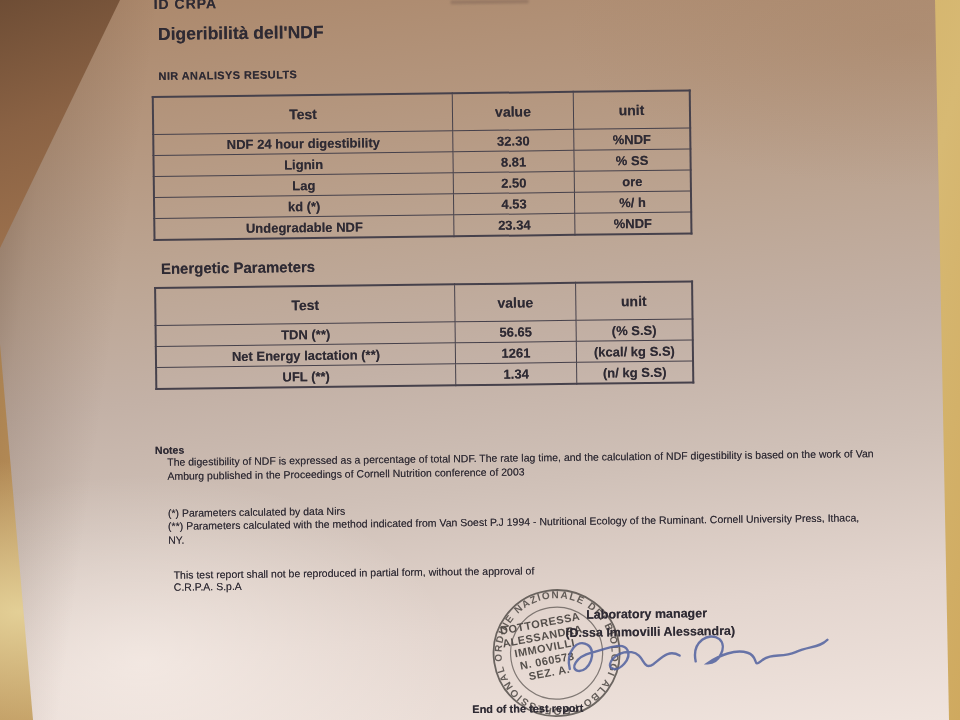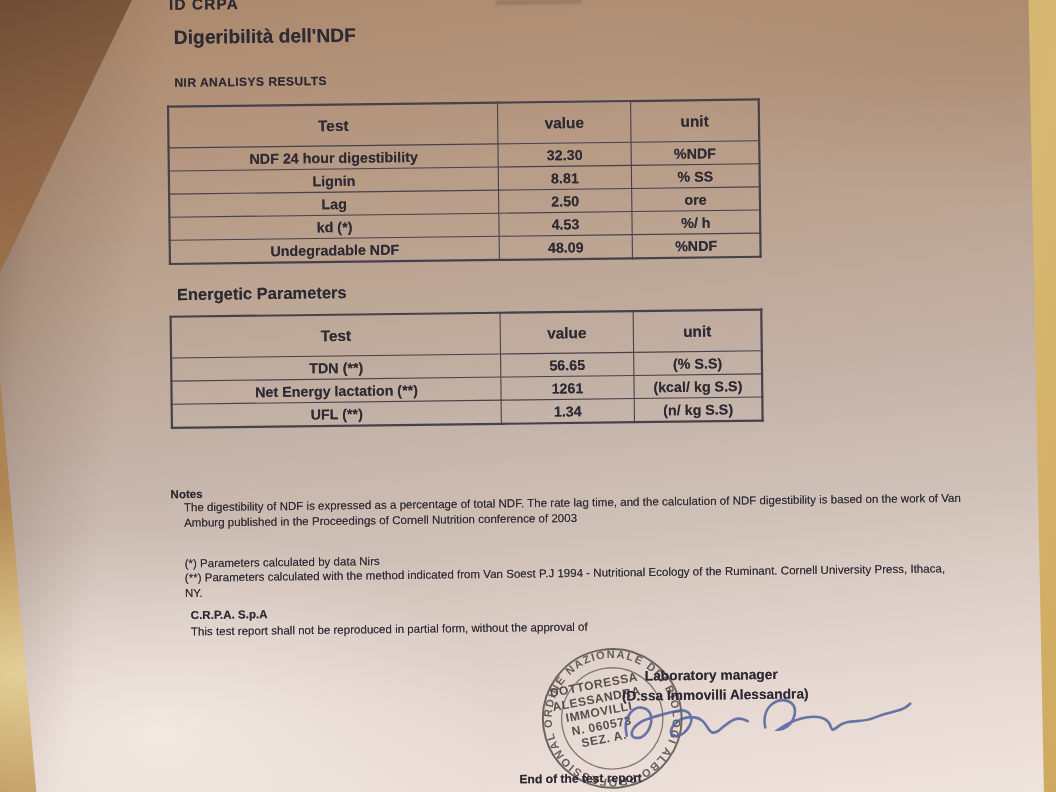--- a/index.html
+++ b/index.html
@@ -43,21 +43,21 @@
     text-shadow:0 0 .6px rgba(46,42,51,.65);}
   table.dt th{font-size:14px;font-weight:bold;height:34px;}
   table.dt td{font-size:13px;font-weight:bold;height:20px;padding:0 4px;}
   .c-test{width:296px;} .c-val{width:118px;} .c-unit{width:113px;margin-top:48px;}
 
   .notes-title{left:154px;top:440px;font-size:10.5px;font-weight:bold;}
   .notes-body{left:166px;top:452px;width:712px;font-size:10.5px;line-height:13.5px;}
   .fn1{left:166px;top:503px;font-size:10.5px;}
   .fn2{left:166px;top:516px;width:708px;font-size:10.5px;line-height:13.5px;}
   .disc1{left:171px;top:565px;font-size:10.5px;}
-  .disc2{left:171px;top:550px;font-size:10.5px;font-weight:bold;}
+  .disc2{left:171px;top:577px;font-size:10.5px;font-weight:normal;}
 
   .stamp{left:469px;top:570px;width:168px;height:168px;transform:rotate(-8deg);opacity:.82;}
   .stamp svg{position:absolute;inset:0;}
   .stamp-lines{position:absolute;left:14px;top:46px;width:118px;text-align:center;
     transform:rotate(-2deg);font-size:11px;font-weight:bold;line-height:12.5px;color:#35312e;
     letter-spacing:.5px;}
   .ringtext{font-size:10px;font-weight:bold;letter-spacing:1.4px;fill:#35312e;
     font-family:"Liberation Sans",sans-serif;}
 
   .role-label{left:583px;top:609px;font-size:12.5px;font-weight:bold;}
@@ -107,21 +107,21 @@
             <td>2.50</td>
             <td>ore</td>
           </tr>
           <tr>
             <td>kd (*)</td>
             <td>4.53</td>
             <td>%/ h</td>
           </tr>
           <tr>
             <td>Undegradable NDF</td>
-            <td>48.09</td>
+            <td>23.34</td>
             <td>%NDF</td>
           </tr>
         </tbody>
       </table>
     </div>
 
     <div class="abs section-heading txt">Energetic Parameters</div>
 
     <div class="abs tablewrap2">
       <table class="dt">

